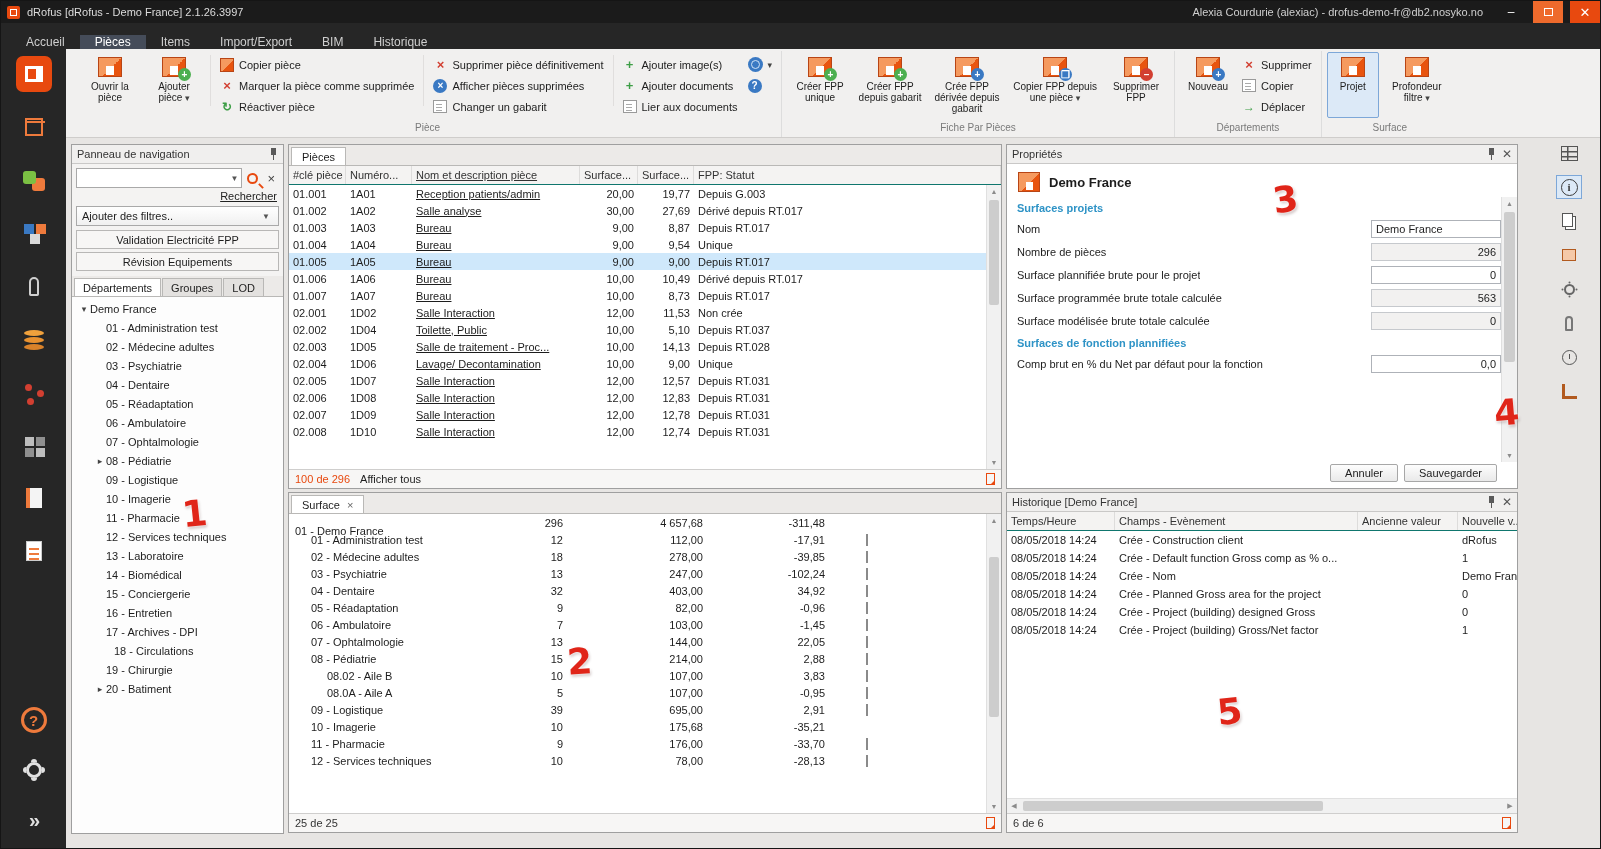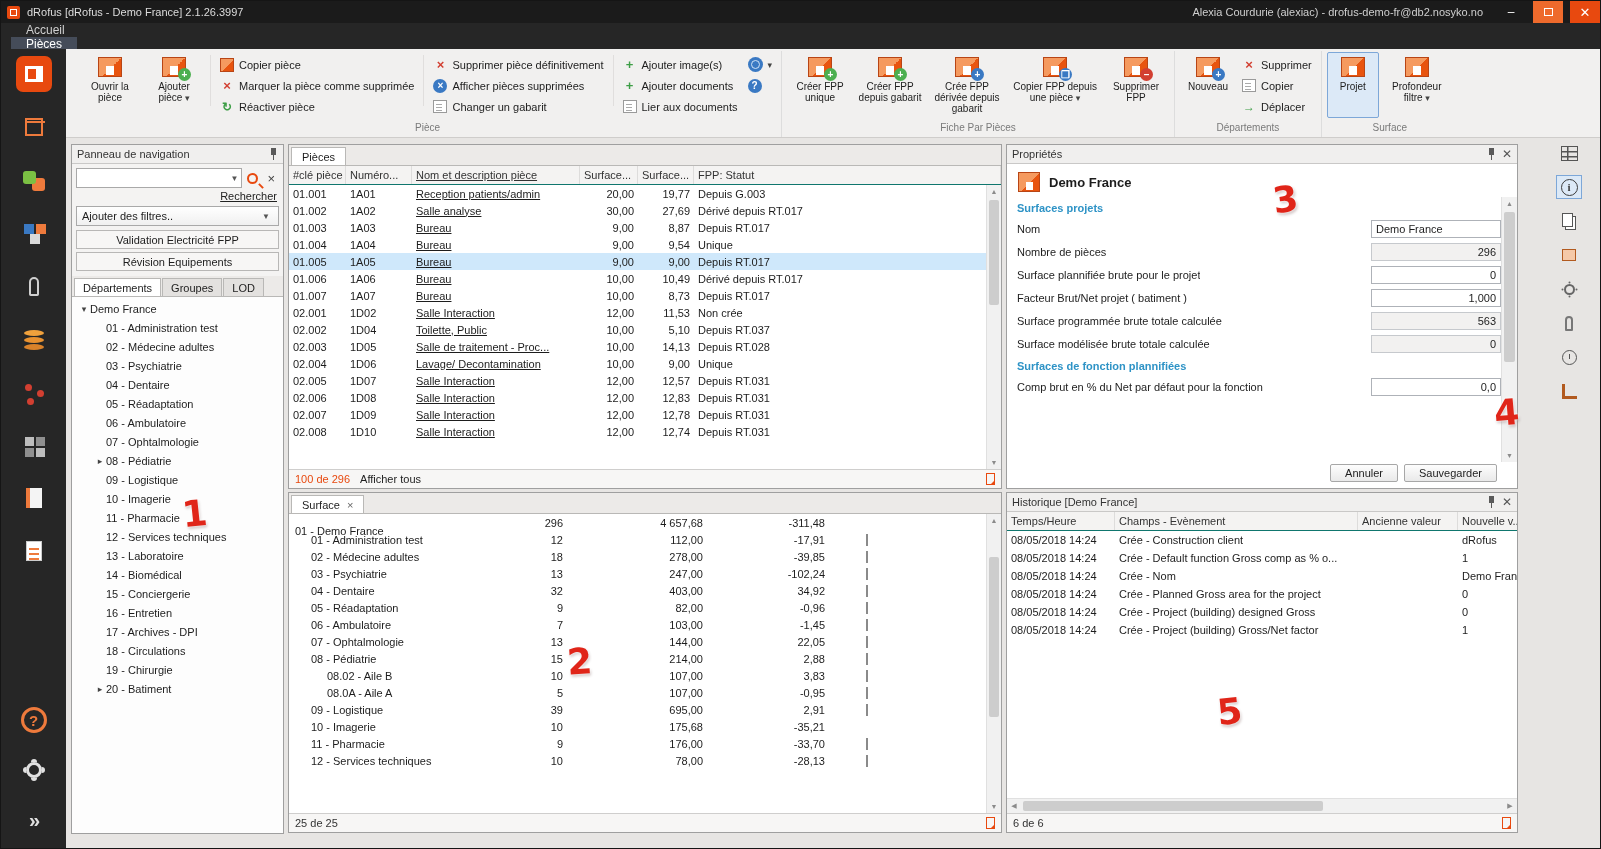--- a/index.html
+++ b/index.html
@@ -14,21 +14,21 @@
   .tb-appicon{ width:13px; height:13px; background:#e8490f; border-radius:2px; position:relative; }
   .tb-appicon::after{ content:""; position:absolute; inset:3px; border:1.5px solid #fff; }
   .tb-user{ margin-left:auto; margin-right:6px; color:#cfcfcf; }
   .wbtn{ width:30px; height:22px; display:flex; align-items:center; justify-content:center; color:#fff; font-size:12px; }
   .wbtn .sq{ width:9px; height:8px; border:1.5px solid #fff; display:block; }
   .wbtn.max{ background:#ee6a2c; }
   .wbtn.close{ background:#e8490f; font-size:13px; }
 
   
   .menubar{ position:absolute; top:22px; left:0; width:100%; height:26px; background:#262626;
-            display:flex; align-items:flex-start; padding-left:10px;flex-direction:column; }
+            display:flex; align-items:flex-end; padding-left:10px; }
   .mtab{ display:flex; align-items:center; padding:0 15px; color:#cfcfcf; font-size:12px; cursor:default; }
   .mtab.active{ background:#454c59; color:#fff; }
 
   
   .ribbon{ position:absolute; top:48px; left:65px; right:0; height:89px; background:#f1f0ef;
            border-bottom:1px solid #cfcdcb; display:flex; padding:2px 2px 0 8px; }
   .rgroup{ display:flex; flex-direction:column; border-right:1px solid #ddd; padding:0 5px; }
   .rg-body{ flex:1; display:flex; align-items:flex-start; gap:2px; padding-top:1px; }
   .rg-label{ height:15px; text-align:center; color:#7a7a7a; font-size:10px; }
   .bigbtn{ display:flex; flex-direction:column; align-items:center; width:62px; min-height:66px;
@@ -556,21 +556,21 @@
             <div class="titem" style="padding-left: 22px;">
               <span class="tcaret"></span>
               <span>16 - Entretien</span>
             </div>
 
             <div class="titem" style="padding-left: 22px;">
               <span class="tcaret"></span>
               <span>17 - Archives - DPI</span>
             </div>
 
-            <div class="titem" style="padding-left: 22px;">
+            <div class="titem" style="padding-left: 30px;">
               <span class="tcaret"></span>
               <span>18 - Circulations</span>
             </div>
 
             <div class="titem" style="padding-left: 22px;">
               <span class="tcaret"></span>
               <span>19 - Chirurgie</span>
             </div>
 
             <div class="titem" style="padding-left: 22px;">
@@ -930,24 +930,20 @@
             <div class="prop-row">
               <span class="prop-label">Nombre de pièces</span>
               <span class="prop-value k-ro">296</span>
             </div>
 
             <div class="prop-row">
               <span class="prop-label">Surface plannifiée brute pour le projet</span>
               <span class="prop-value k-input">0</span>
             </div>
 
-            <div class="prop-row">
-              <span class="prop-label">Facteur Brut/Net projet ( batiment )</span>
-              <span class="prop-value k-input">1,000</span>
-            </div>
 
             <div class="prop-row">
               <span class="prop-label">Surface programmée brute totale calculée</span>
               <span class="prop-value k-ro">563</span>
             </div>
 
             <div class="prop-row">
               <span class="prop-label">Surface modélisée brute totale calculée</span>
               <span class="prop-value k-ro">0</span>
             </div>

